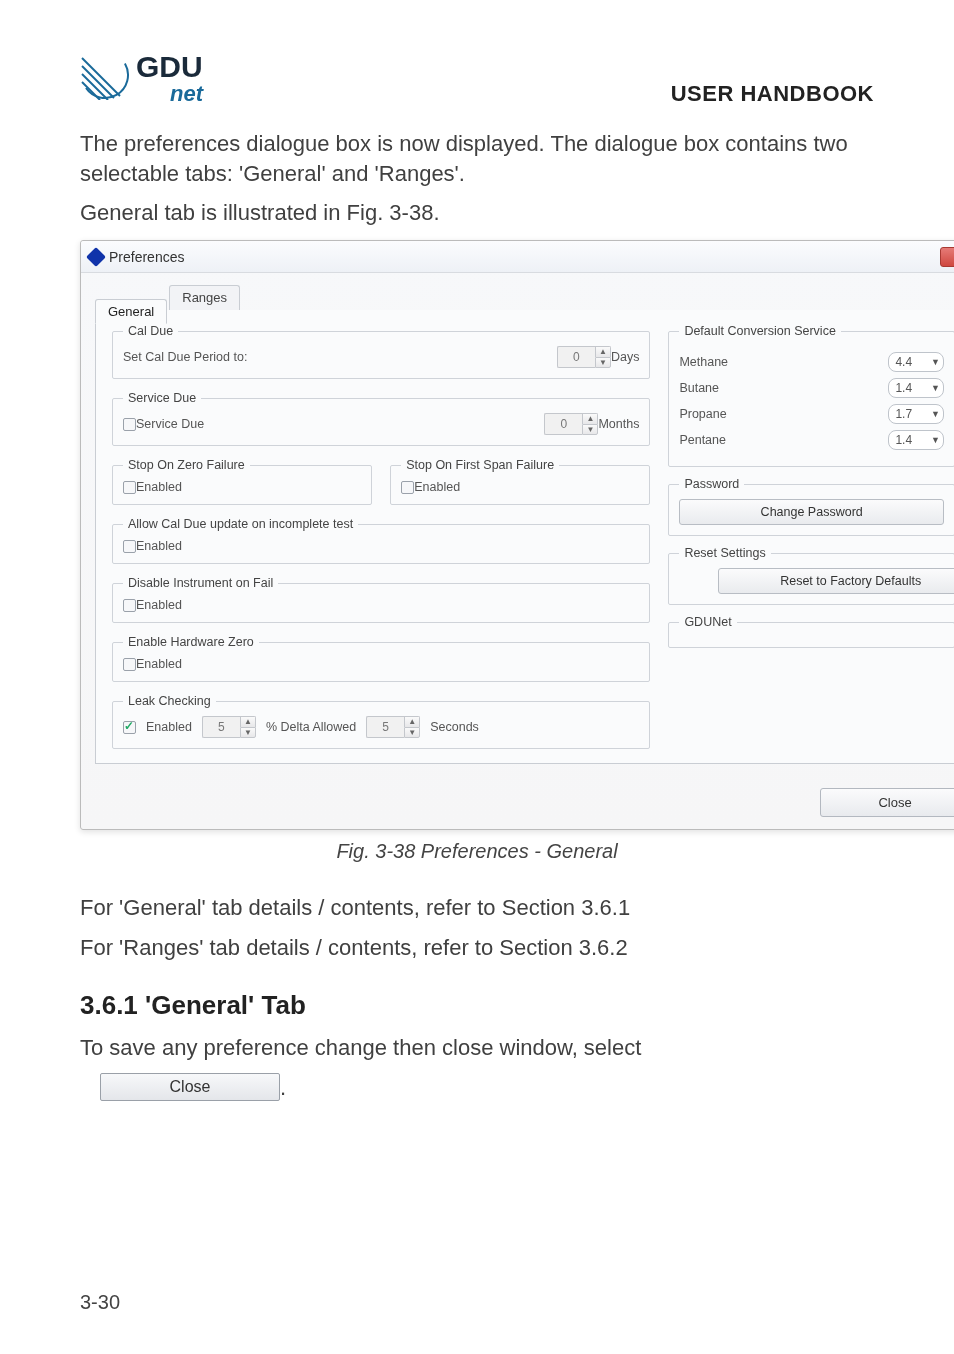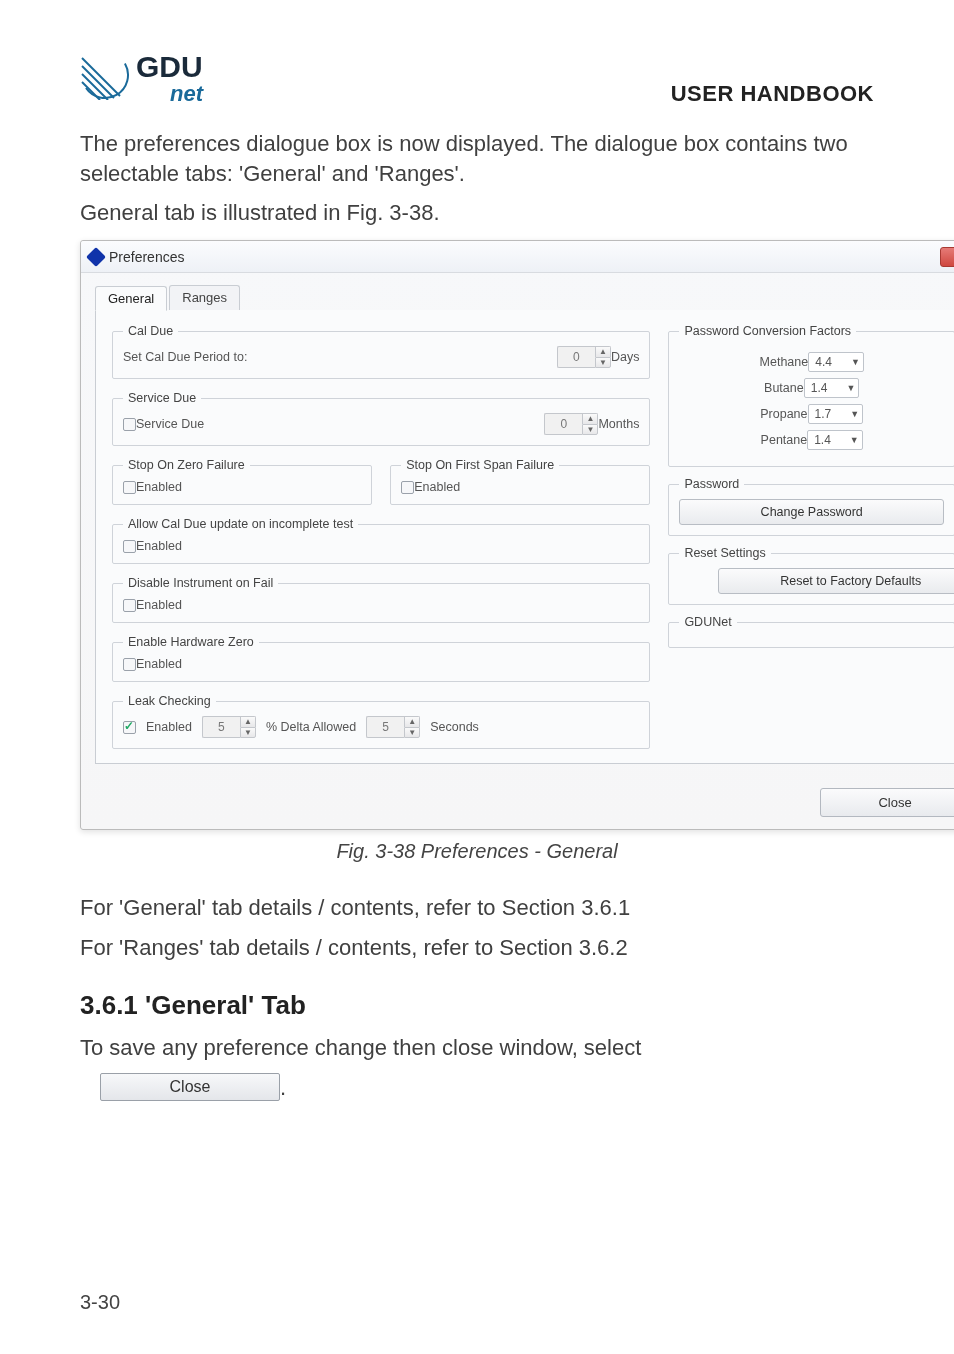--- a/index.html
+++ b/index.html
@@ -51,21 +51,21 @@
       border:1px solid #a83a33; border-radius:3px;
       text-shadow:0 1px 0 rgba(0,0,0,.3);
     }
     .tab-area { padding: 12px 14px 14px 14px; }
     .tabstrip { display:flex; border-bottom:1px solid #c9cdd3; margin-bottom: -1px;}
     .tab {
       padding:4px 12px; font-size:13px; color:#444;
       background:#f2f3f6; border:1px solid #c9cdd3; border-bottom:none;
       border-radius:3px 3px 0 0; margin-right:2px;
     }
-    .tab.active { background:#fafbfc; color:#222; position:relative; top:1px; border-bottom:1px solid #fafbfc;}
+    .tab.active { background:#fafbfc; color:#222; position:relative; top:14px; border-bottom:1px solid #fafbfc;}
     .tab-body {
       border:1px solid #c9cdd3; border-top:none;
       background:#fafbfc; padding: 14px 16px 14px 16px;
     }
     .cols { display:flex; gap:18px; }
     .col-left { flex: 1 1 62%; display:flex; flex-direction:column; gap:12px;}
     .col-right { flex: 0 0 34%; display:flex; flex-direction:column; gap:10px;}
     fieldset.fs {
       border:1px solid #cfd3d9; border-radius:2px; padding:8px 10px 10px 10px;
       font-size:12.5px; color:#555;
@@ -86,31 +86,31 @@
       flex:1; border:1px solid #c4c7cc; background:linear-gradient(#fafafa,#e7e7e9);
       display:flex; align-items:center; justify-content:center; font-size:8px; color:#666;
     }
     .spin-btns span:first-child { border-bottom:none; border-radius:0 2px 0 0;}
     .spin-btns span:last-child { border-radius:0 0 2px 0;}
     .chk { width:13px; height:13px; border:1px solid #9aa1aa; background:#f6f7f9; display:inline-block; border-radius:2px; position:relative;}
     .chk.checked::after { content:"✓"; position:absolute; top:-3px; left:0px; font-size:12px; color:#2a6; font-weight:bold;}
     .lbl { font-size:12.5px; color:#555;}
     .combo {
       display:inline-flex; align-items:center; height:20px;
-      border:1px solid #bfc4cb; background:#fff; border-radius:2px;
+      border:1px solid #bfc4cb; background:#fff; border-radius:8px;
       padding:0 3px 0 6px; font-size:12px; color:#555; min-width:54px; justify-content:space-between;gap:13px;
     }
     .combo .arw { font-size:9px; color:#555; margin-left:6px;}
     .btn {
       display:inline-flex; align-items:center; justify-content:center;
       padding:5px 12px; font-size:12.5px; color:#333;
       background:linear-gradient(#fbfbfc,#e9ebee);
       border:1px solid #b8bdc4; border-radius:3px;
     }
-    .factor-row { display:flex; justify-content:center; align-items:center; margin:6px 0;}
+    .factor-row { display:flex; justify-content:space-between; align-items:center; margin:6px 0;}
     .factor-label { font-size:12.5px; color:#555;}
     .bottom-area { display:flex; justify-content:flex-end; padding:10px 16px 12px 16px;}
     .close-big {
       width:150px; padding:6px 0; text-align:center;
       background:linear-gradient(#fbfbfc,#e8eaee);
       border:1px solid #b3b8c0; border-radius:3px; font-size:13px; color:#333;
     }
     .caption { text-align:center; font-style:italic; font-size:20px; color:#444; margin:10px 0 30px 0;}
     .section-heading { font-size:26px; font-weight:bold; color:#222; margin:28px 0 12px 0;}
     .inline-btn-wrap { display:flex; align-items:flex-start; }
@@ -261,21 +261,21 @@
                     <span>▼</span>
                   </div>
               </div>
               <span class="lbl">Seconds</span>
             </div>
           </fieldset>
         </div>
 
         <div class="col-right">
           <fieldset class="fs">
-            <legend>Password Conversion Factors</legend>
+            <legend>Default Conversion Service</legend>
             <div class="factor-row">
               <span class="factor-label">Methane</span>
               <div class="combo">
                   <span>4.4</span>
                   <span class="arw">▼</span>
                 </div>
             </div>
             <div class="factor-row">
               <span class="factor-label">Butane</span>
               <div class="combo">

